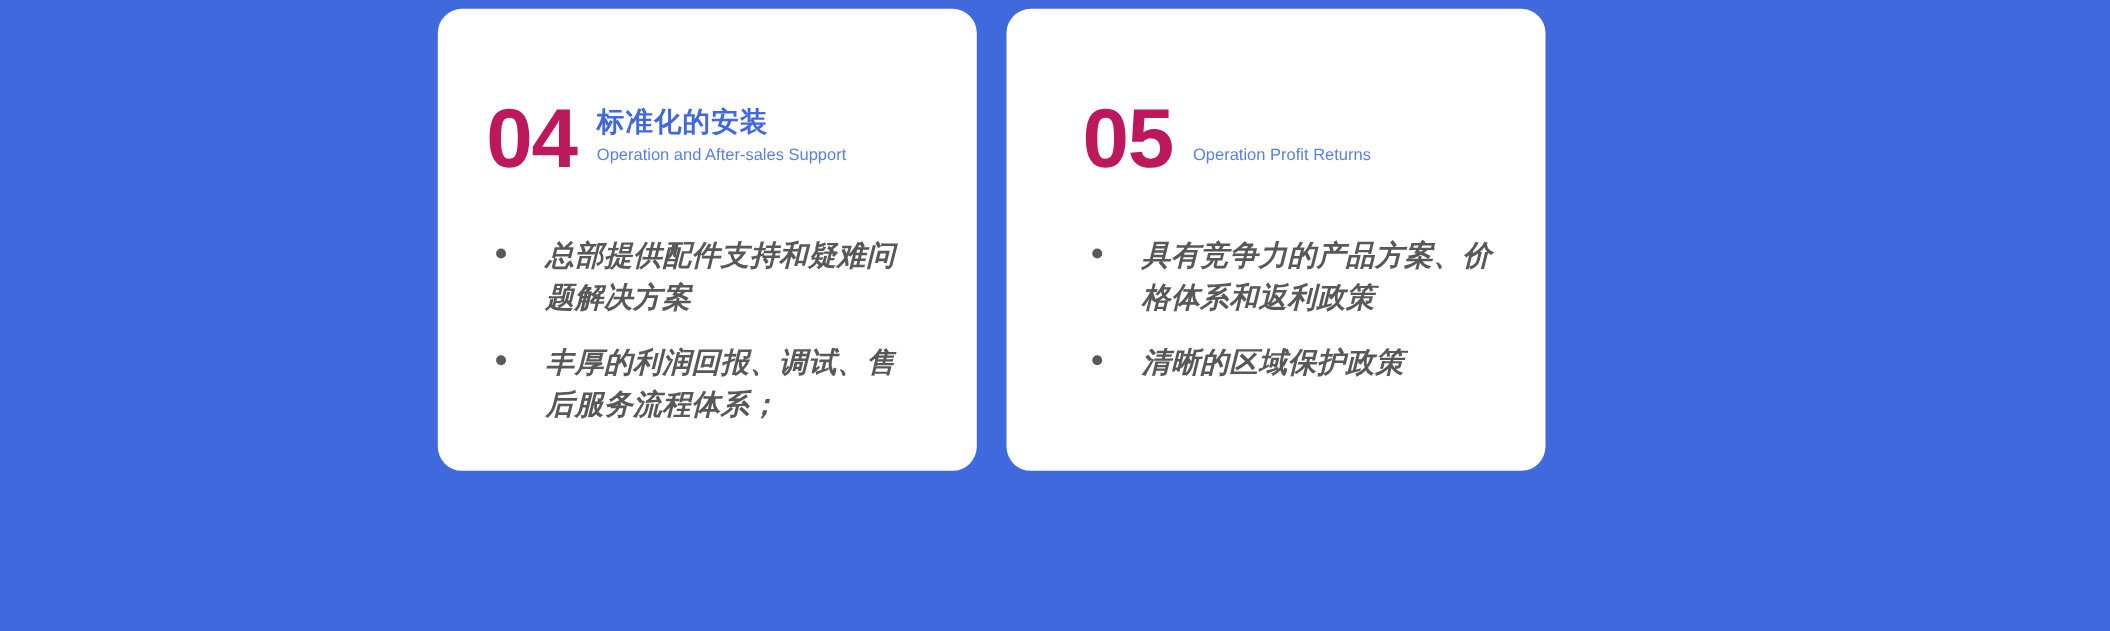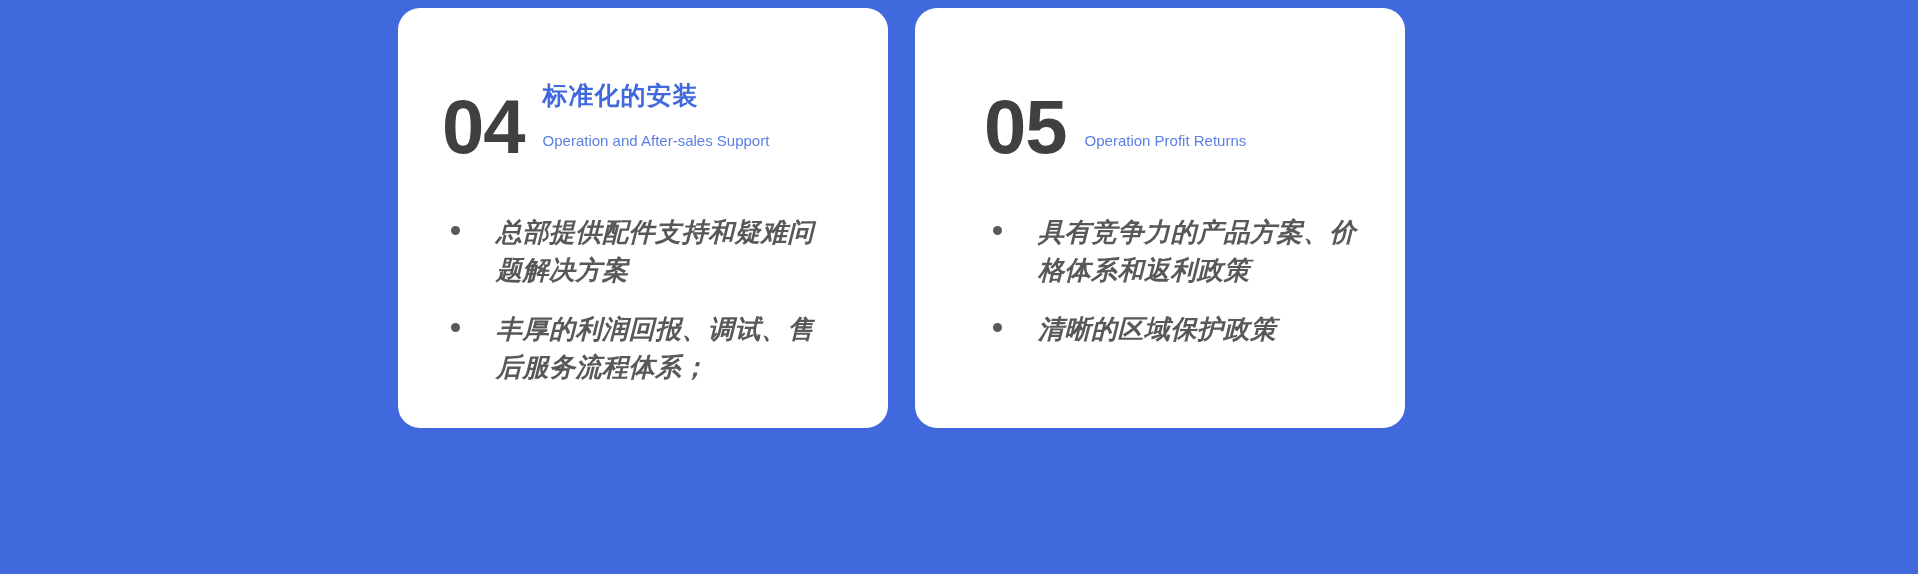--- a/index.html
+++ b/index.html
@@ -53,21 +53,21 @@
     display: flex;
     align-items: flex-end;
     gap: 18px;
     height: 74px;
   }
 
   .card-number {
     font-size: 76px;
     line-height: 0.82;
     font-weight: 700;
-    color: #404040;
+    color: #be185d;
     letter-spacing: -1px;
     white-space: nowrap;
     font-family: "Liberation Sans", "DejaVu Sans", sans-serif;
   }
 
   .header-text {
     display: flex;
     flex-direction: column;
     justify-content: flex-end;
     padding-bottom: 6px;
@@ -80,21 +80,21 @@
     letter-spacing: 1px;
     line-height: 1.15;
     white-space: nowrap;
   }
 
   .card-subtitle {
     font-size: 15px;
     font-weight: 400;
     color: #5b7fe4;
     line-height: 1.5;
-    margin-top: 20px;
+    margin-top: 4px;
     white-space: nowrap;
   }
 
   .bullet-list {
     list-style: none;
     margin: 0;
     padding: 0;
     margin-top: 56px;
   }
 

